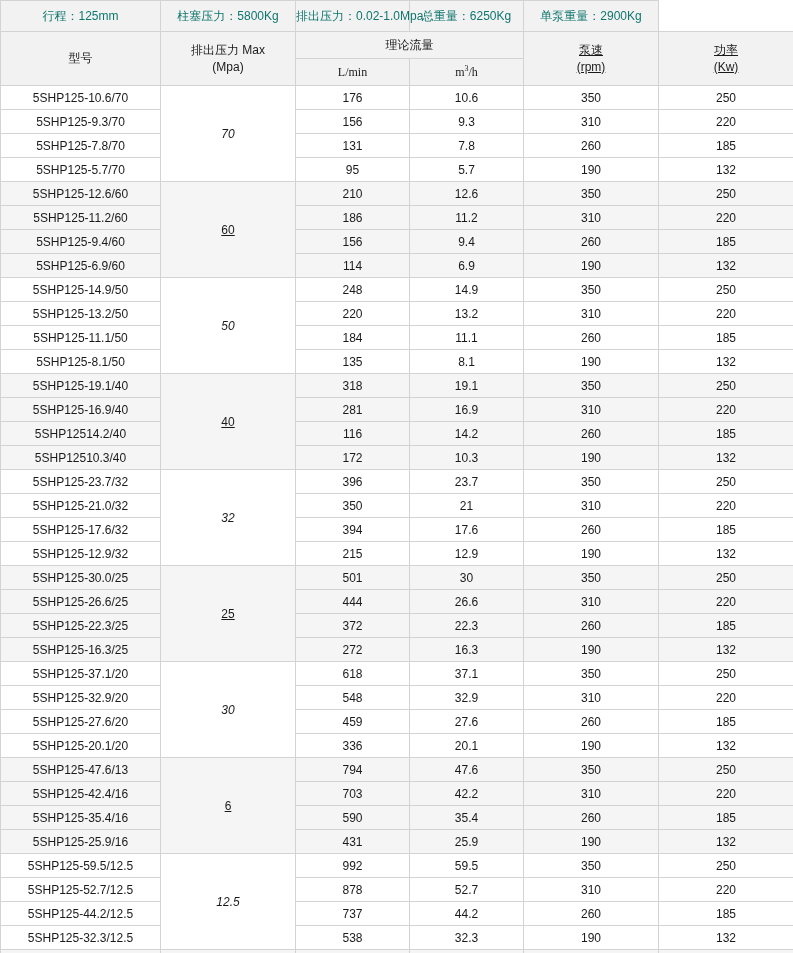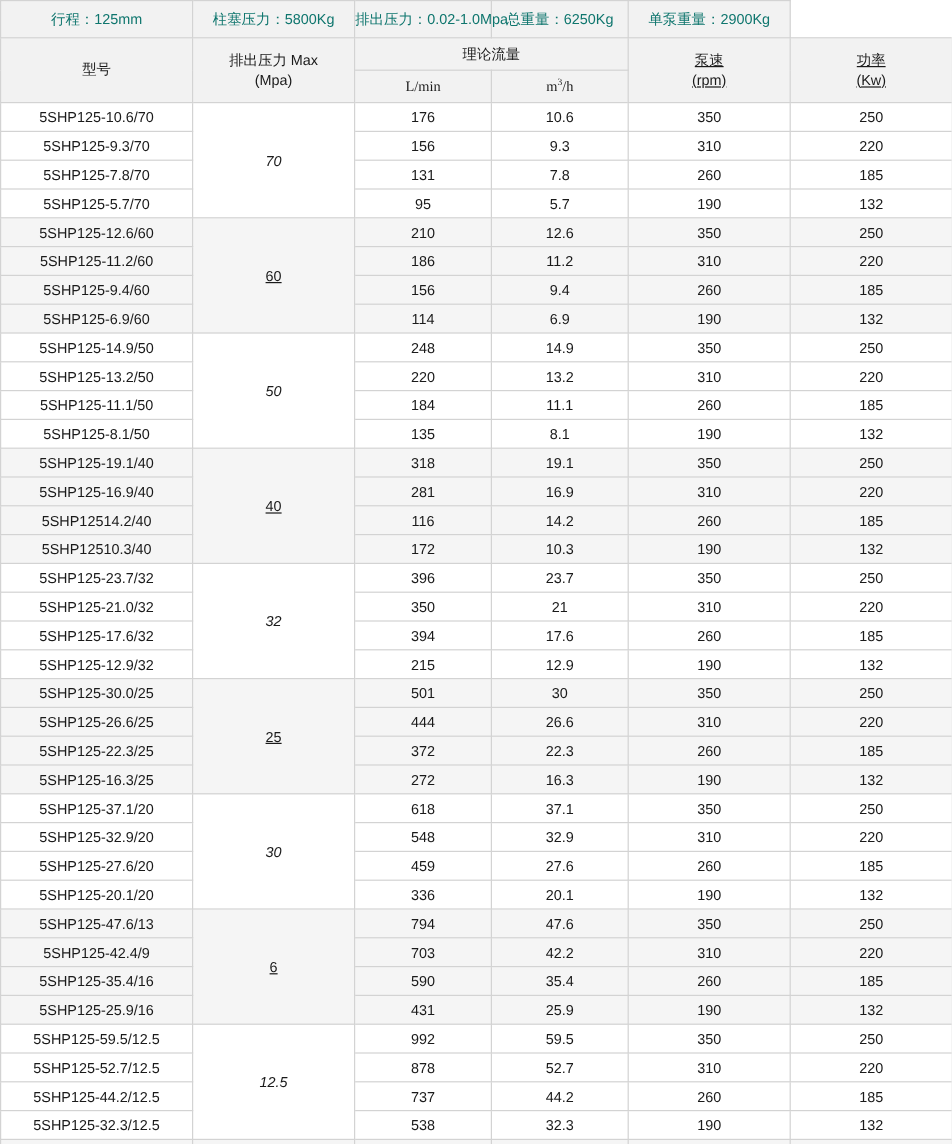--- a/index.html
+++ b/index.html
@@ -318,21 +318,21 @@
       </tr>
       <tr class="data-row alt">
         <td class="model-cell">5SHP125-47.6/13</td>
         <td class="press-cell grp-gray" rowspan="4">6</td>
         <td>794</td>
         <td>47.6</td>
         <td>350</td>
         <td>250</td>
       </tr>
       <tr class="data-row alt">
-        <td class="model-cell">5SHP125-42.4/9</td>
+        <td class="model-cell">5SHP125-42.4/16</td>
         <td>703</td>
         <td>42.2</td>
         <td>310</td>
         <td>220</td>
       </tr>
       <tr class="data-row alt">
         <td class="model-cell">5SHP125-35.4/16</td>
         <td>590</td>
         <td>35.4</td>
         <td>260</td>

